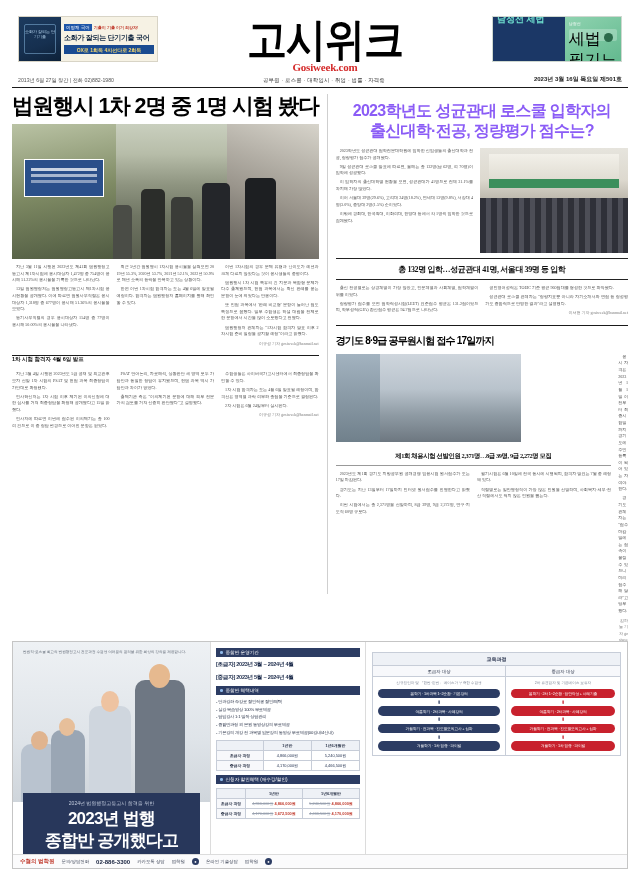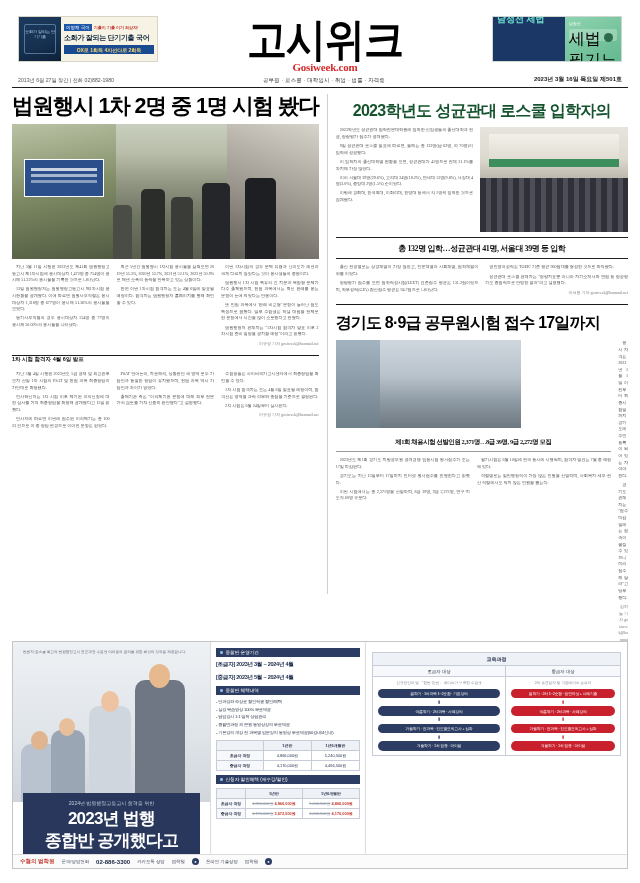--- a/index.html
+++ b/index.html
@@ -137,21 +137,21 @@
   }
   .col-left { width: 318px; padding-right: 8px; }
   .col-right { width: 310px; padding-left: 8px; border-left: 1px solid #cfcfcf; }
 
   .hl-main {
     font-size: 21.5px; font-weight: bold; color: #000;
     font-family: "Liberation Sans", sans-serif;
     letter-spacing: -1.1px; line-height: 1.12; white-space: nowrap;
   }
   .hl-r1 {
-    font-size: 16px; font-weight: bold; color: #14532d;
+    font-size: 16px; font-weight: bold; color: #8b5cf6;
     font-family: "Liberation Sans", sans-serif;
     letter-spacing: -.7px; line-height: 1.28; text-align: center;
     padding: 7px 0 6px 0;
   }
   .hl-r1 div { white-space: nowrap; }
 
   .photo {
     position: relative; overflow: hidden; background: #8b8f84;
   }
   .photo-main { height: 135px; margin-top: 6px; }
@@ -216,21 +216,21 @@
   .byline { font-size: 4px; color: #7a7a7a; text-align: right; margin-top: 3px; }
 
   .divider { border-top: 1.3px solid #1a1a1a; margin: 8px 0 0 0; }
 
   .hl-left2 {
     font-size: 15px; font-weight: bold; color: #000;
     font-family: "Liberation Sans", sans-serif;
     letter-spacing: -.8px; padding: 9px 0 7px 0; white-space: nowrap;
   }
   .hl-right2 {
-    font-size: 16px; font-weight: bold; color: #000;
+    font-size: 10px; font-weight: bold; color: #000;
     font-family: "Liberation Sans", sans-serif;
     letter-spacing: -.8px; padding: 8px 0 6px 0; white-space: nowrap;
   }
   .sublabel {
     font-size: 5.5px; font-weight: bold; color: #111;
     font-family: "Liberation Sans", sans-serif; padding-bottom: 3px;
   }
 
   .gg-wrap { display:flex; gap:7px; }
 
@@ -450,20 +450,21 @@
             <div class="byline">이규성 기자 gosiweek@hanmail.net</div>
           </div>
         </div>
       </div>
     </div>
 
     <div class="col-right">
 
       <div class="hl-r1">
         <div>2023학년도 성균관대 로스쿨 입학자의</div>
+        <div>출신대학·전공, 정량평가 점수는?</div>
       </div>
 
       <div style="display:flex; gap:7px;">
         <div style="flex:1;">
           <div class="ptext">
             <p>2023학년도 성균관대 법학전문대학원에 입학한 신입생들의 출신대학과 전공, 정량평가 점수가 공개됐다.</p>
             <p>9일 성균관대 로스쿨 발표에 따르면, 올해는 총 132명(남 62명, 여 70명)이 입학에 성공했다.</p>
             <p>이 입학자의 출신대학별 현황을 보면, 성균관대가 41명으로 전체 31.1%를 차지해 가장 많았다.</p>
             <p>이어 서울대 39명(29.6%), 고려대 24명(18.2%), 연세대 13명(9.8%), 서강대 4명(3.0%), 중앙대 2명(1.5%) 순이었다.</p>
             <p>이밖에 경희대, 한국외대, 이화여대, 한양대 등에서 각 1명씩 입학한 것으로 집계됐다.</p>

